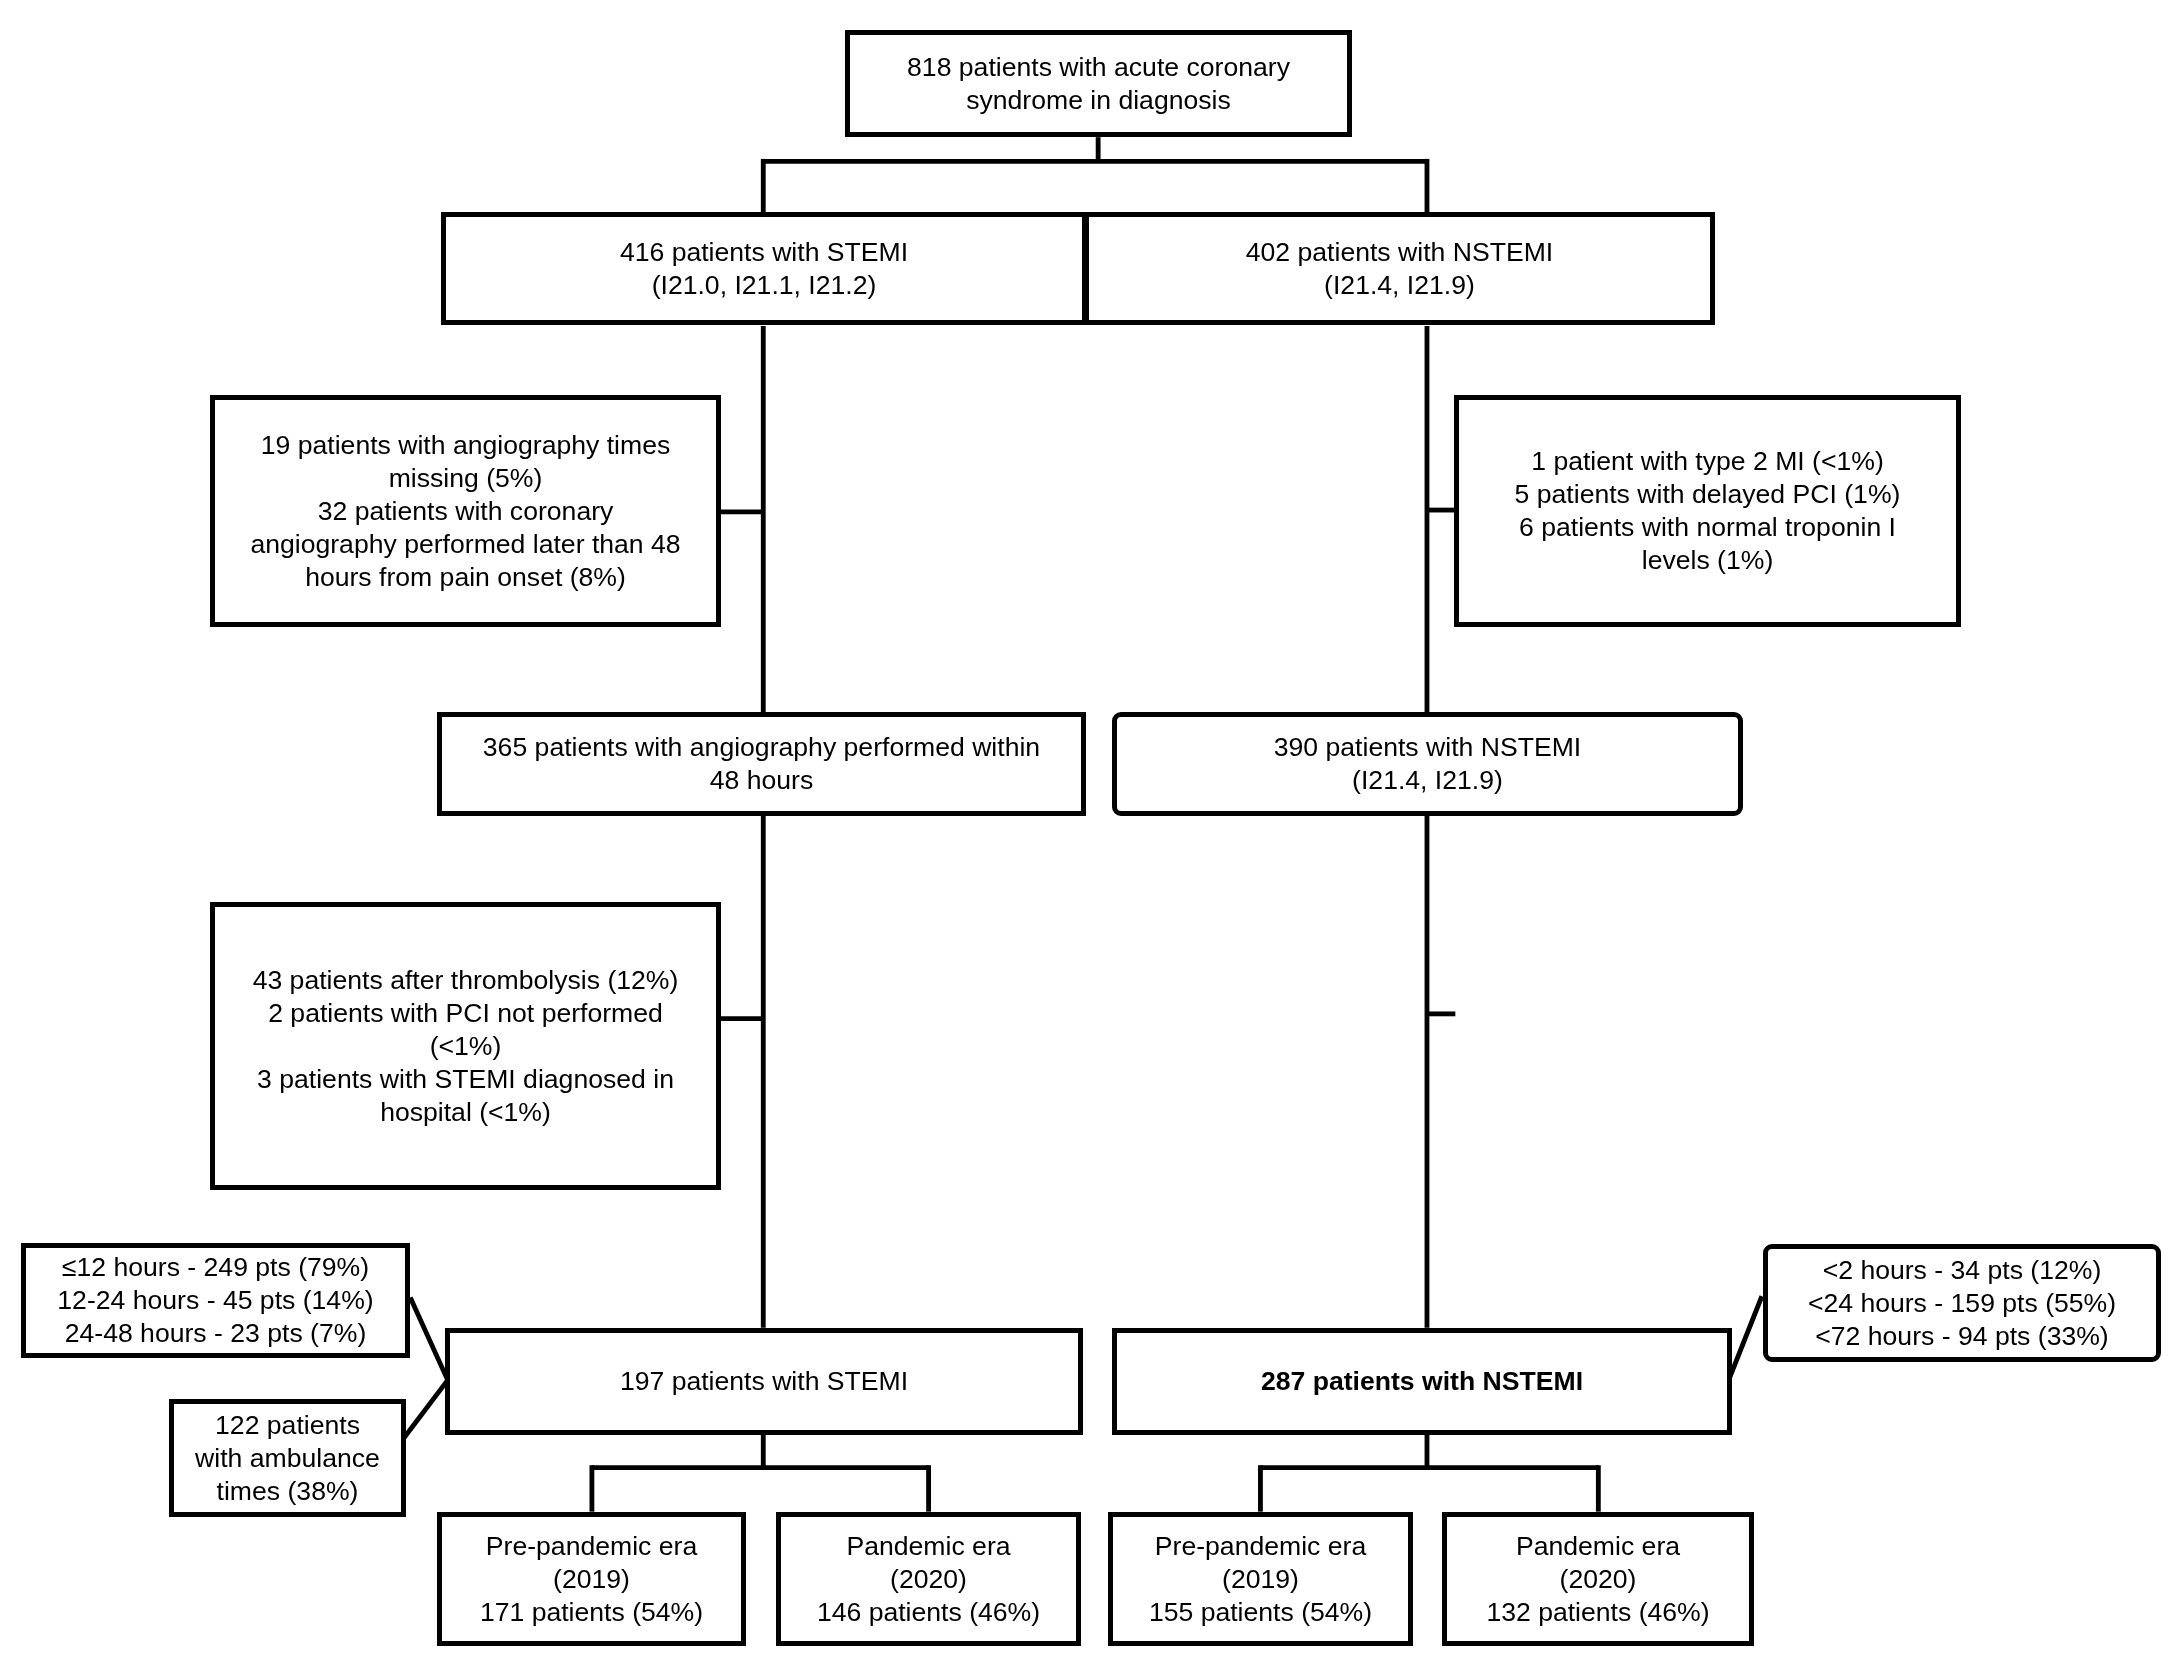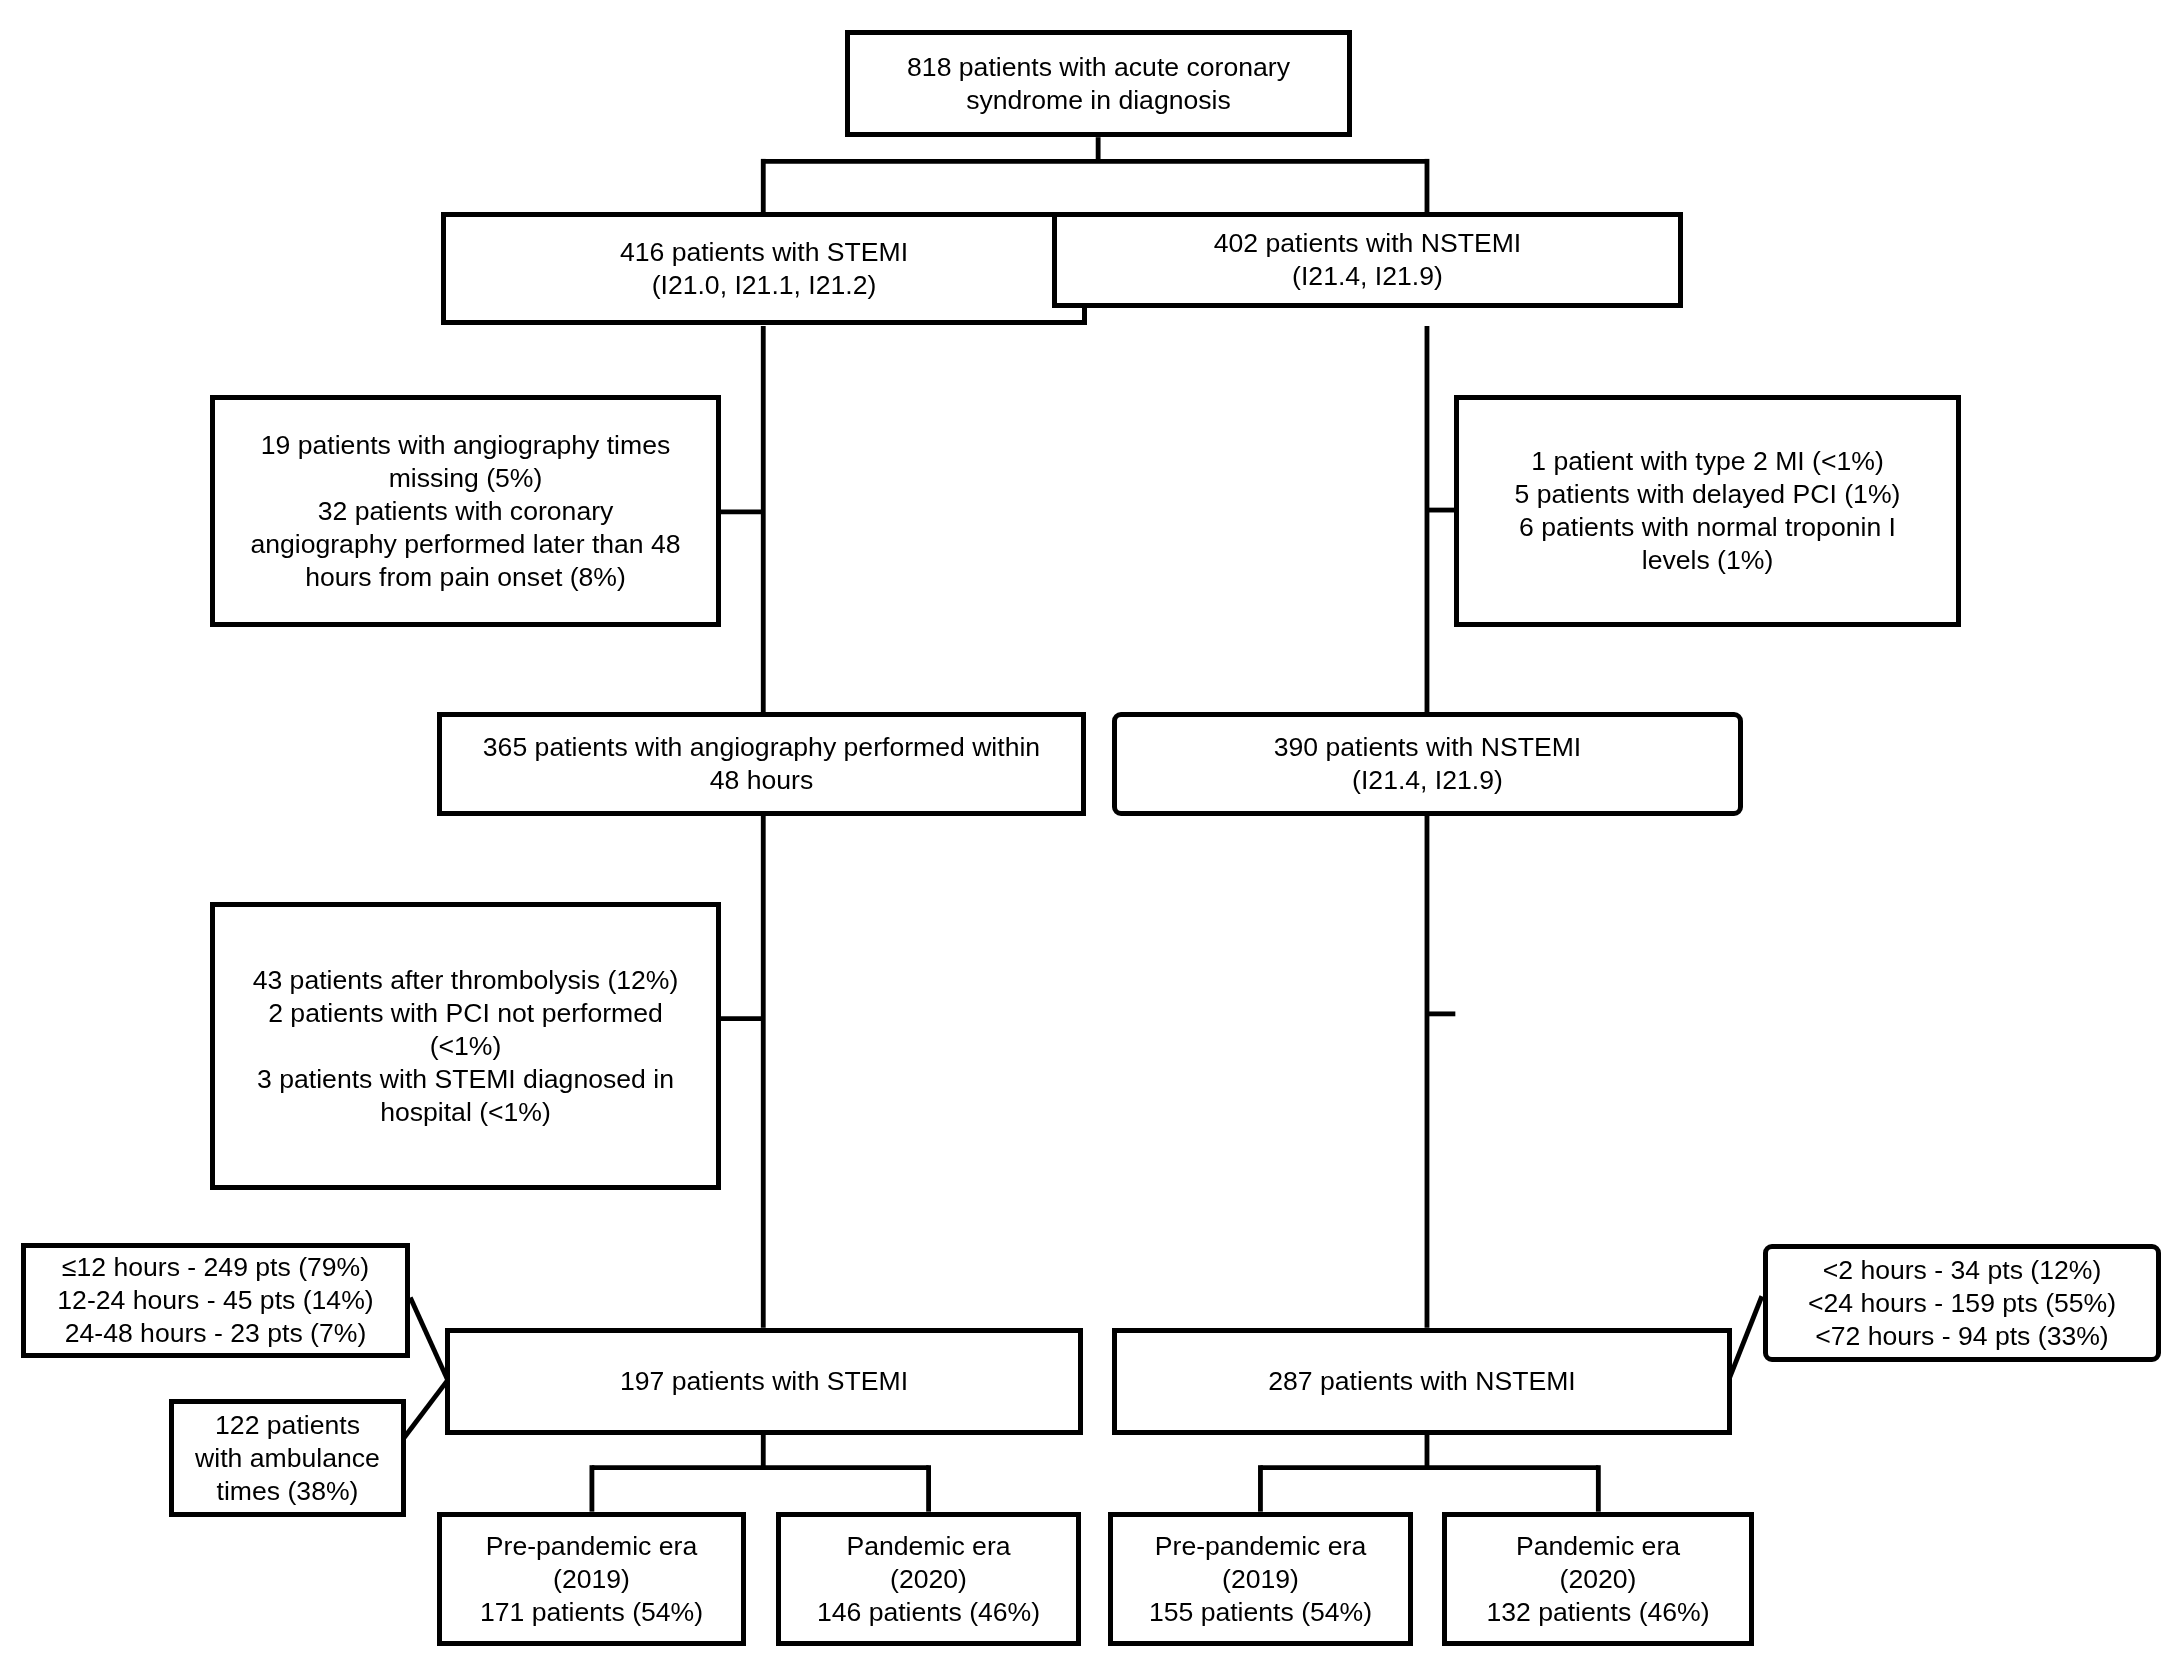--- a/index.html
+++ b/index.html
@@ -85,21 +85,21 @@
   <div class="box" style="left:845px; top:30px; width:507px; height:107px;">
       <div class="line">818 patients with acute coronary</div>
       <div class="line">syndrome in diagnosis</div>
     </div>
 
   <div class="box" style="left:441px; top:212px; width:646px; height:113px;">
       <div class="line">416 patients with STEMI</div>
       <div class="line">(I21.0, I21.1, I21.2)</div>
     </div>
 
-  <div class="box" style="left:1052px; top:212px; width:631px; height:96px;text-align:right;">
+  <div class="box" style="left:1084px; top:212px; width:631px; height:113px;text-align:right;">
       <div class="line">402 patients with NSTEMI</div>
       <div class="line">(I21.4, I21.9)</div>
     </div>
 
   <div class="box" style="left:210px; top:395px; width:511px; height:232px;">
       <div class="line">19 patients with angiography times</div>
       <div class="line">missing (5%)</div>
       <div class="line">32 patients with coronary</div>
       <div class="line">angiography performed later than 48</div>
       <div class="line">hours from pain onset (8%)</div>
@@ -146,21 +146,21 @@
   <div class="box" style="left:169px; top:1399px; width:237px; height:118px;">
       <div class="line">122 patients</div>
       <div class="line">with ambulance</div>
       <div class="line">times (38%)</div>
     </div>
 
   <div class="box" style="left:445px; top:1328px; width:638px; height:107px;">
       <div class="line">197 patients with STEMI</div>
     </div>
 
-  <div class="box" style="left:1112px; top:1328px; width:620px; height:107px;">
+  <div class="box" style="left:1112px; top:1328px; width:620px; height:107px;font-weight:bold;">
       <div class="line">287 patients with NSTEMI</div>
     </div>
 
   <div class="box" style="left:437px; top:1512px; width:309px; height:134px;">
       <div class="line">Pre-pandemic era</div>
       <div class="line">(2019)</div>
       <div class="line">171 patients (54%)</div>
     </div>
 
   <div class="box" style="left:776px; top:1512px; width:305px; height:134px;">

